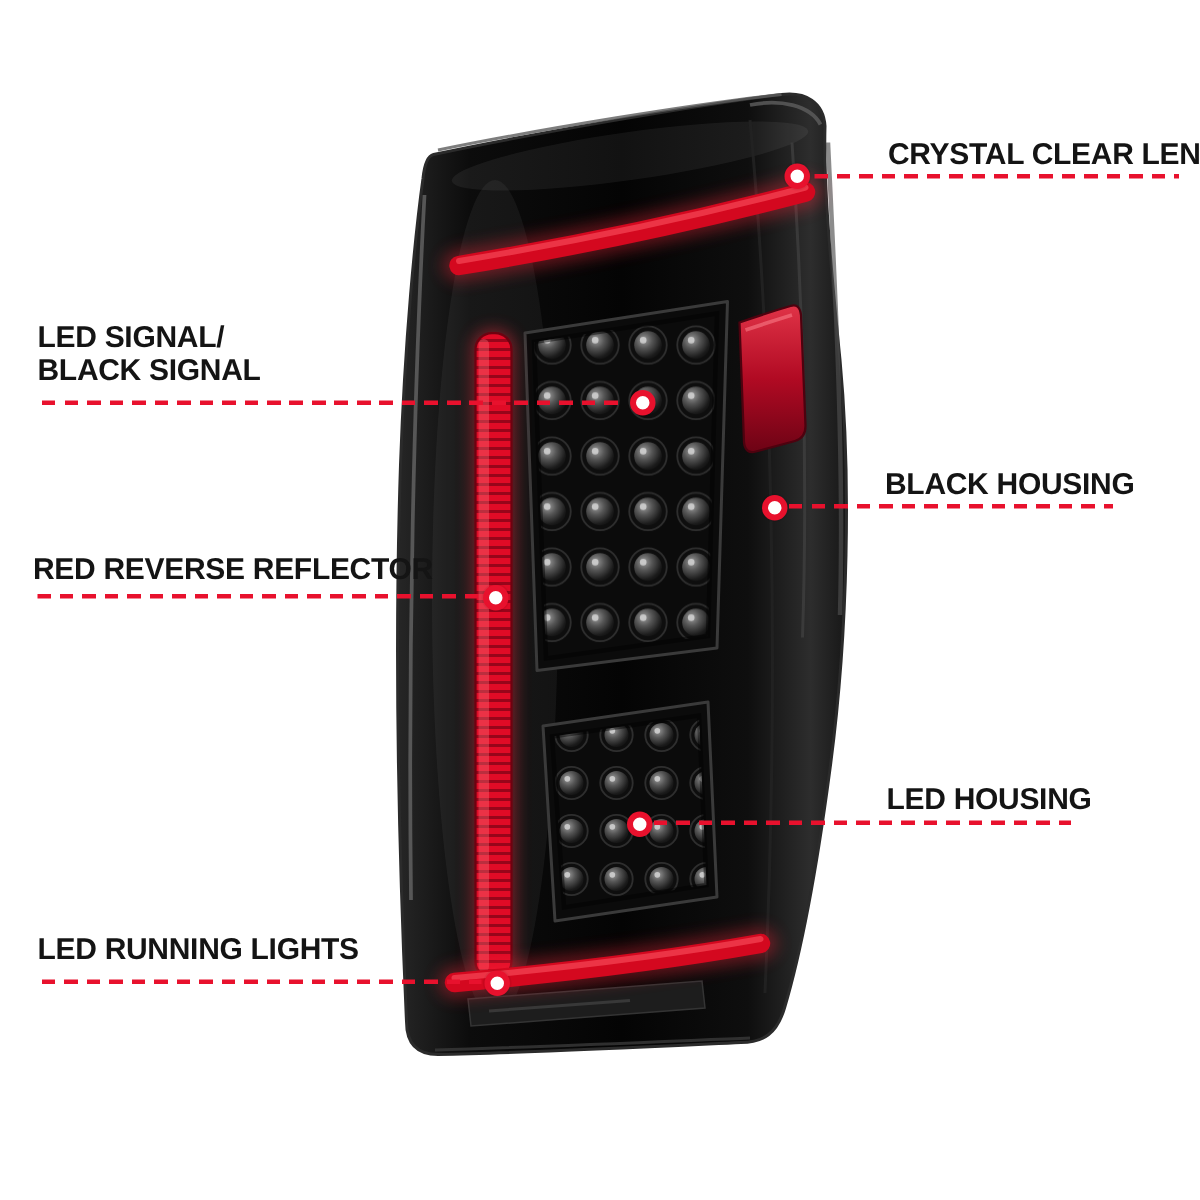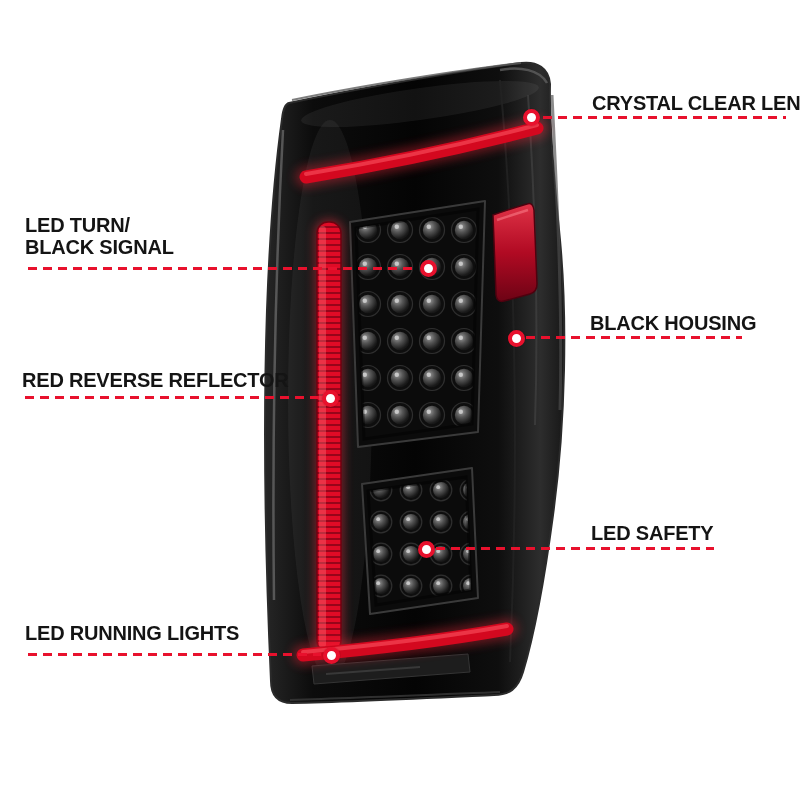--- a/index.html
+++ b/index.html
@@ -146,33 +146,33 @@
     </g>
   </svg>
 
   <div class="callout-line" style="left:543px; top:116px; width:243px;"></div>
   <div class="callout-dot" style="left:523px; top:109px;"></div>
   <div class="callout-label" style="left:592px; top:92px;">CRYSTAL CLEAR LENS</div>
 
   <div class="callout-line" style="left:28px; top:267px; width:390px;"></div>
   <div class="callout-dot" style="left:420px; top:260px;"></div>
   <div class="callout-label" style="left:25px; top:214px;">
-    <span>LED TURN/</span><br>
+    <span>LED SIGNAL/</span><br>
     <span>BLACK SIGNAL</span>
   </div>
 
   <div class="callout-line" style="left:526px; top:336px; width:216px;"></div>
   <div class="callout-dot" style="left:508px; top:330px;"></div>
   <div class="callout-label" style="left:590px; top:312px;">BLACK HOUSING</div>
 
   <div class="callout-line" style="left:25px; top:396px; width:295px;"></div>
   <div class="callout-dot" style="left:322px; top:390px;"></div>
   <div class="callout-label" style="left:22px; top:369px;">RED REVERSE REFLECTOR</div>
 
   <div class="callout-line" style="left:436px; top:547px; width:278px;"></div>
   <div class="callout-dot" style="left:418px; top:541px;"></div>
-  <div class="callout-label" style="left:591px; top:522px;">LED SAFETY</div>
+  <div class="callout-label" style="left:591px; top:522px;">LED HOUSING</div>
 
   <div class="callout-line" style="left:28px; top:653px; width:293px;"></div>
   <div class="callout-dot" style="left:323px; top:647px;"></div>
   <div class="callout-label" style="left:25px; top:622px;text-align:right;">LED RUNNING LIGHTS</div>
 
 </div>
 
 </body></html>

